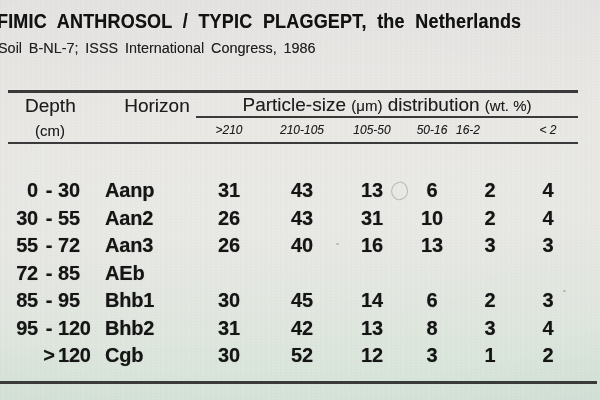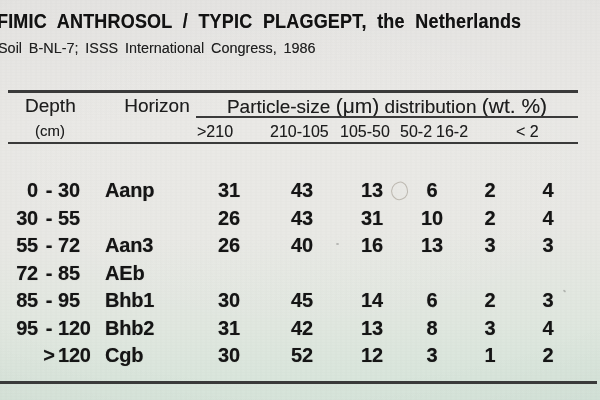--- a/index.html
+++ b/index.html
@@ -38,24 +38,24 @@
   .rule-top    { left:8px;   top:90px;  width:570px; height:2.5px; }
   .rule-group  { left:196px; top:116px; width:382px; height:2px; }
   .rule-sub    { left:8px;   top:142px; width:570px; height:2px; }
   .rule-bottom { left:0;     top:381px; width:597px; height:2.5px; }
 
   .hdr { position:absolute; font-size:19px; color:#1d1d1d;
          text-shadow:0 0 .6px rgba(40,40,40,.4); }
   .h-depth   { left:25px;  top:95px; width:50px;  text-align:center; }
   .h-horizon { left:124px; top:95px; width:66px;  text-align:center; }
   .h-group   { left:196px; top:94px; width:382px; text-align:center; white-space:nowrap; }
-  .h-group .unit { font-size:21px; }
+  .h-group .unit { font-size:15px; }
   .h-cm      { left:25px;  top:122px; width:50px; text-align:center; font-size:15px; }
-  .subhdr    { position:absolute; top:123px; width:64px; 
-               font-size:16px; color:#1d1d1d; text-shadow:0 0 .6px rgba(40,40,40,.4); }
+  .subhdr    { position:absolute; top:123px; width:64px; text-align:center;
+               font-size:12px; color:#1d1d1d; text-shadow:0 0 .6px rgba(40,40,40,.4);font-style:italic; }
 
   .row { position:absolute; left:0; width:600px; height:28px; line-height:28px;
          font-size:20px; font-weight:bold; letter-spacing:-.2px; color:#151515;
          text-shadow:0 0 .7px rgba(30,30,30,.5); white-space:nowrap; }
   .row span { position:absolute; top:0; }
   .d-from  { left:0;    width:38px; text-align:right; }
   .d-sep   { left:42px; width:14px; text-align:center; }
   .d-to    { left:58px; width:46px; text-align:left; }
   .horizon { left:105px; width:85px; text-align:left; }
   .val     { width:64px; text-align:center; }
@@ -86,21 +86,21 @@
   <div class="hdr h-horizon">Horizon</div>
   <div class="hdr h-group"><span>Particle-size</span> <span class="unit">(μm)</span> <span>distribution</span> <span class="unit">(wt. %)</span></div>
 
   <div class="rule rule-group"></div>
 
   <div class="hdr h-cm">(cm)</div>
   <div id="subhdrs">
       <div class="subhdr" style="left: 197px;">&gt;210</div>
       <div class="subhdr" style="left: 270px;">210-105</div>
       <div class="subhdr" style="left: 340px;">105-50</div>
-      <div class="subhdr" style="left: 400px;">50-2</div>
+      <div class="subhdr" style="left: 400px;">50-16</div>
       <div class="subhdr" style="left: 436px;">16-2</div>
       <div class="subhdr" style="left: 516px;">&lt; 2</div>
     </div>
 
   <div class="rule rule-sub"></div>
 
   <div id="rows">
       <div class="row" style="top: 176px;">
         <span class="d-from">0</span>
         <span class="d-sep">-</span>
@@ -110,20 +110,21 @@
         <span class="val" style="left: 270px;">43</span>
         <span class="val" style="left: 340px;">13</span>
         <span class="val" style="left: 400px;">6</span>
         <span class="val" style="left: 458px;">2</span>
         <span class="val" style="left: 516px;">4</span>
       </div>
       <div class="row" style="top: 204px;">
         <span class="d-from">30</span>
         <span class="d-sep">-</span>
         <span class="d-to">55</span>
+        <span class="horizon">Aan2</span>
         <span class="val" style="left: 197px;">26</span>
         <span class="val" style="left: 270px;">43</span>
         <span class="val" style="left: 340px;">31</span>
         <span class="val" style="left: 400px;">10</span>
         <span class="val" style="left: 458px;">2</span>
         <span class="val" style="left: 516px;">4</span>
       </div>
       <div class="row" style="top: 231px;">
         <span class="d-from">55</span>
         <span class="d-sep">-</span>

